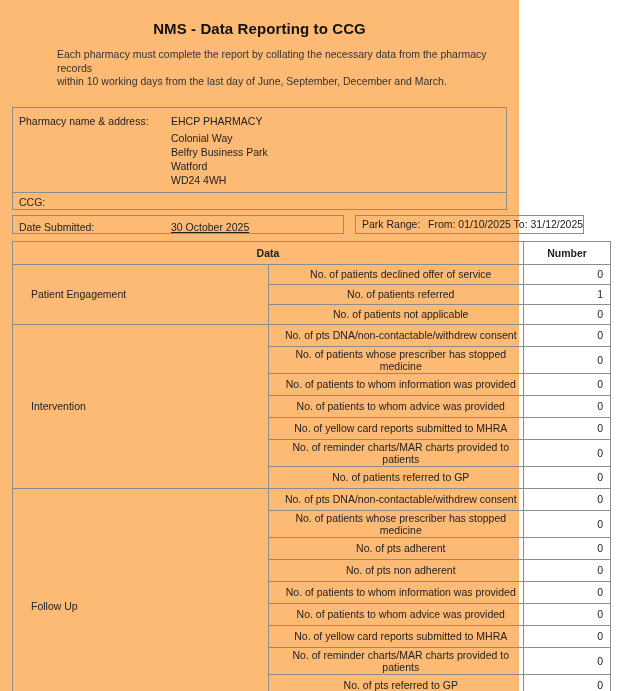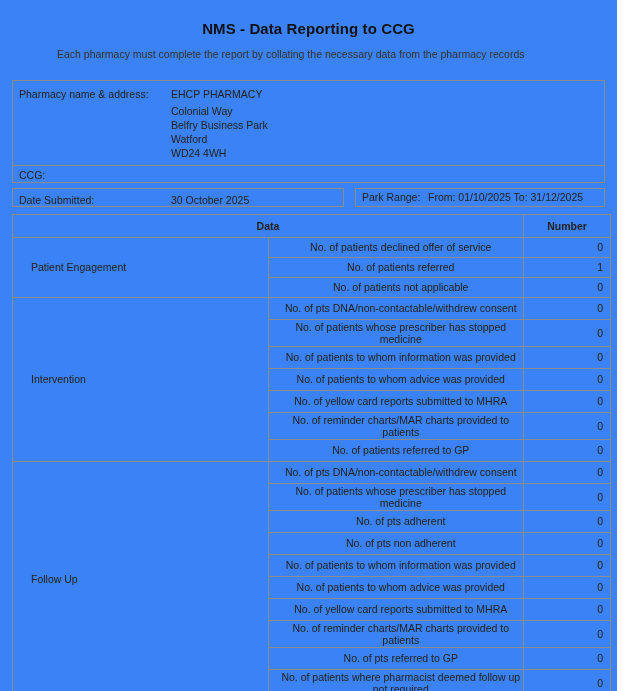--- a/index.html
+++ b/index.html
@@ -12,23 +12,23 @@
   body {
     width: 623px;
     height: 691px;
     font-family: "Liberation Sans", sans-serif;
     color: #1a1a1a;
     overflow: hidden;
   }
 
   .page {
     position: relative;
-    width: 617px;
+    width: 519px;
     height: 691px;
-    background: #3b82f6;
+    background: #fdba74;
     padding: 0;
   }
 
   
   .doc-title {
     text-align: center;
     font-size: 15px;
     font-weight: bold;
     color: #111111;
     letter-spacing: 0.1px;
@@ -100,20 +100,21 @@
   .date-submitted-label {
     width: 158px;
     padding-left: 6px;
     font-size: 10.5px;
     color: #222222;
     flex: none;
   }
   .date-submitted-value {
     font-size: 10.5px;
     color: #222222;
+    text-decoration: underline;
   }
   .date-range-box {
     border: 1px solid #8c8c8c;
     border-left: none;
     height: 19px;
     display: flex;
     align-items: center;
     flex: 1;
     margin-left: 11px;
     border-left: 1px solid #8c8c8c;
@@ -182,20 +183,21 @@
 </style>
 </head>
 <body>
 
 <div class="page">
 
   <h1 class="doc-title">NMS - Data Reporting to CCG</h1>
 
   <p class="doc-subtitle">
     <span class="sub-line">Each pharmacy must complete the report by collating the necessary data from the pharmacy records</span>
+    <span class="sub-line">within 10 working days from the last day of June, September, December and March.</span>
   </p>
 
   <div class="info-wrap">
     <div class="info-box">
       <div class="info-row-address">
         <div class="info-label">Pharmacy name &amp; address:</div>
         <div class="info-value">
           <span class="addr-line first">EHCP PHARMACY</span>
           <span class="addr-line">Colonial Way</span>
           <span class="addr-line">Belfry Business Park</span>

